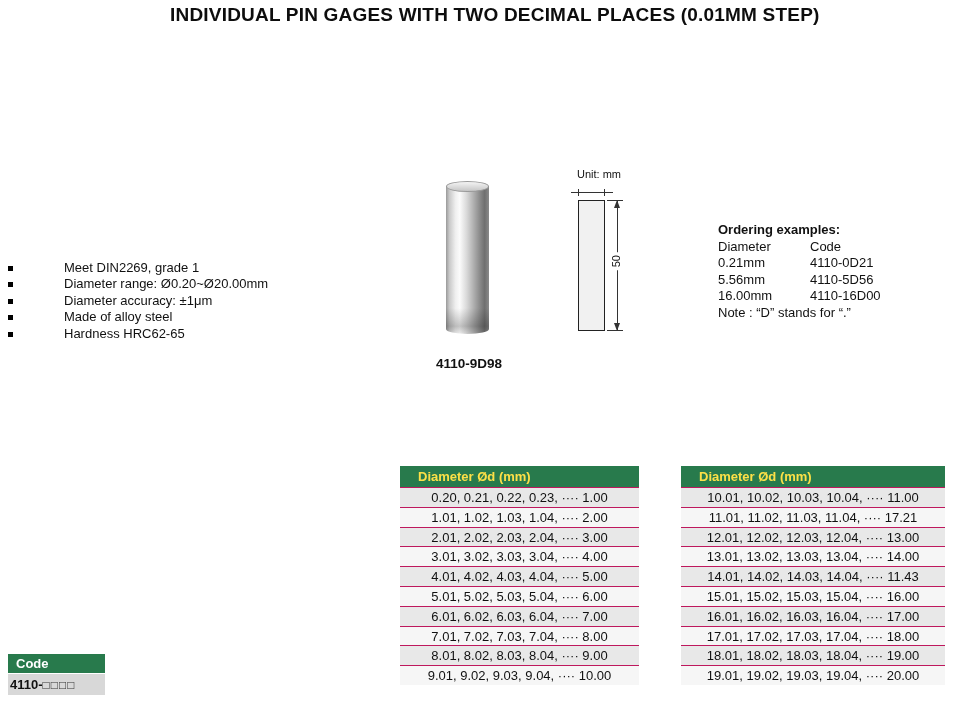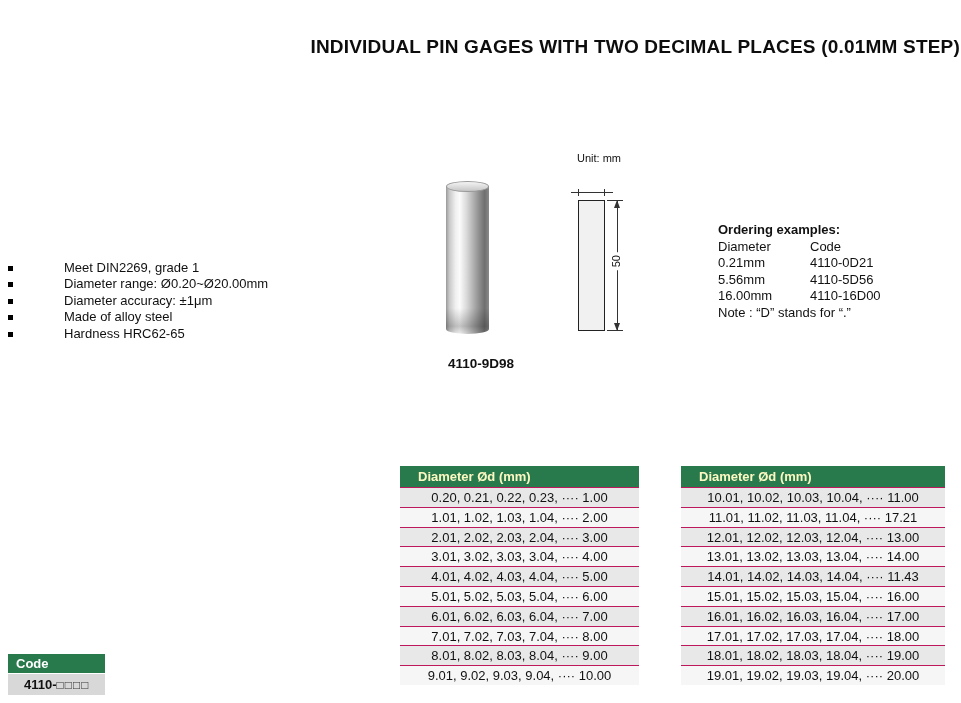--- a/index.html
+++ b/index.html
@@ -2,41 +2,41 @@
 <html style="--green: #287a4c; --row_dark: #e8e8e8; --row_light: #f6f6f6;"><head>
 <meta charset="utf-8">
 <style>
   :root { --green:#287a4c; --row_dark:#e8e8e8; --row_light:#f6f6f6; }
   * { margin:0; padding:0; box-sizing:border-box; }
   body { width:961px; height:703px; background:#fff; position:relative;
          font-family:"Liberation Sans", sans-serif; color:#111; overflow:hidden; }
 
   .abs { position:absolute; }
 
-  .title { top:4px; left:170px; width:790px; text-align:right;
-           font-size:19px; font-weight:700; letter-spacing:0.2px; color:#0d0d0d;margin-top:32px; }
+  .title { top:4px; left:170px; width:790px; text-align:left;
+           font-size:19px; font-weight:700; letter-spacing:0.2px; color:#0d0d0d; }
 
   
   .features { top:260px; left:8px; width:330px; list-style:none; font-size:13px; }
   .features li { display:flex; align-items:flex-start; line-height:16.4px;gap:44px; }
   .bullet { flex:0 0 5px; width:5px; height:5px; background:#000; margin:6px 7px 0 0; }
 
   
   .pin-top { left:446px; top:181px; width:43px; height:11px; border-radius:50%;
              background:linear-gradient(180deg,#f4f4f4,#c6c6c6); border:1px solid #9a9a9a; z-index:2; }
   .pin-body { left:446px; top:186px; width:43px; height:148px;
               background:linear-gradient(90deg,#9a9a9a 0,#c9c9c9 8%,#efefef 22%,#fbfbfb 32%,#d9d9d9 48%,#b5b5b5 62%,#8c8c8c 78%,#6f6f6f 90%,#8b8b8b 100%);
               border-radius:0 0 50% 50% / 0 0 5px 5px; }
   .pin-body::after { content:""; position:absolute; left:0; bottom:0; width:100%; height:26px;
               background:linear-gradient(180deg,rgba(0,0,0,0) 0,rgba(0,0,0,0.22) 70%,rgba(0,0,0,0.05) 100%);
               border-radius:0 0 50% 50% / 0 0 5px 5px; }
-  .model { left:424px; top:356px; width:90px; text-align:right; font-size:13.5px; font-weight:700; }
+  .model { left:424px; top:356px; width:90px; text-align:center; font-size:13.5px; font-weight:700; }
 
   
-  .unit { left:577px; top:152px; font-size:11px; }
+  .unit { left:577px; top:168px; font-size:11px; }
   .od-label { left:577px; top:174px; width:29px; text-align:center; font-size:11px;margin-top:32px; }
   .od-dimline { left:571px; top:192px; width:42px; height:1px; background:#333; }
   .od-tick { top:189px; width:1px; height:7px; background:#333; }
   .rect-view { left:578px; top:200px; width:27px; height:131px; border:1px solid #222; background:#f1f1f1; }
   .ext-line { width:16px; height:1px; background:#333; left:607px; }
   .dim-v { left:617px; top:200px; width:1px; height:131px; background:#333; }
   .dim-arrow { width:0; height:0; left:614px; border-left:3px solid transparent; border-right:3px solid transparent; }
   .dim-arrow.top { top:200px; border-bottom:8px solid #333; }
   .dim-arrow.bot { top:323px; border-top:8px solid #333; }
   .dim-50 { left:610px; top:252px; font-size:11px; background:#fff; padding:3px 0;
@@ -44,29 +44,29 @@
 
   
   .ordering { left:718px; top:222px; width:235px; font-size:13px; line-height:16.5px; }
   .ord-title { font-weight:700; }
   .ord-grid { display:grid; grid-template-columns:92px 1fr; }
 
   
   .code-header { left:8px; top:654px; width:97px; height:19px; background:var(--green);
                  color:#fff; font-weight:700; font-size:13px; line-height:19px; padding-left:8px; }
   .code-value { left:8px; top:674px; width:97px; height:21px; background:#d8d8d8;
-                font-size:13px; line-height:21px; padding-left:16px; }
+                font-size:13px; line-height:21px; padding-left:2px; }
   .code-value b { font-weight:700; }
   .boxes { font-size:12px; letter-spacing:1px; color:#333; }
 
   
   .dtable { top:466px; }
   .t-left { left:400px; width:239px; }
   .t-right { left:681px; width:264px; }
-  .thead { height:21px; background:var(--green); color:#fef9c3; font-weight:700;
+  .thead { height:21px; background:var(--green); color:#fde047; font-weight:700;
            font-size:13px; line-height:21px; padding-left:18px; }
   .trow { height:19.8px; line-height:19.8px; border-top:1px solid #be185d;
           font-size:13px; text-align:center; }
   .trow:nth-child(even) { background:var(--row_dark); }
   .trow:nth-child(odd)  { background:var(--row_light); }
 </style>
 </head>
 <body>
 
 <div class="abs title">INDIVIDUAL PIN GAGES WITH TWO DECIMAL PLACES (0.01MM STEP)</div>

